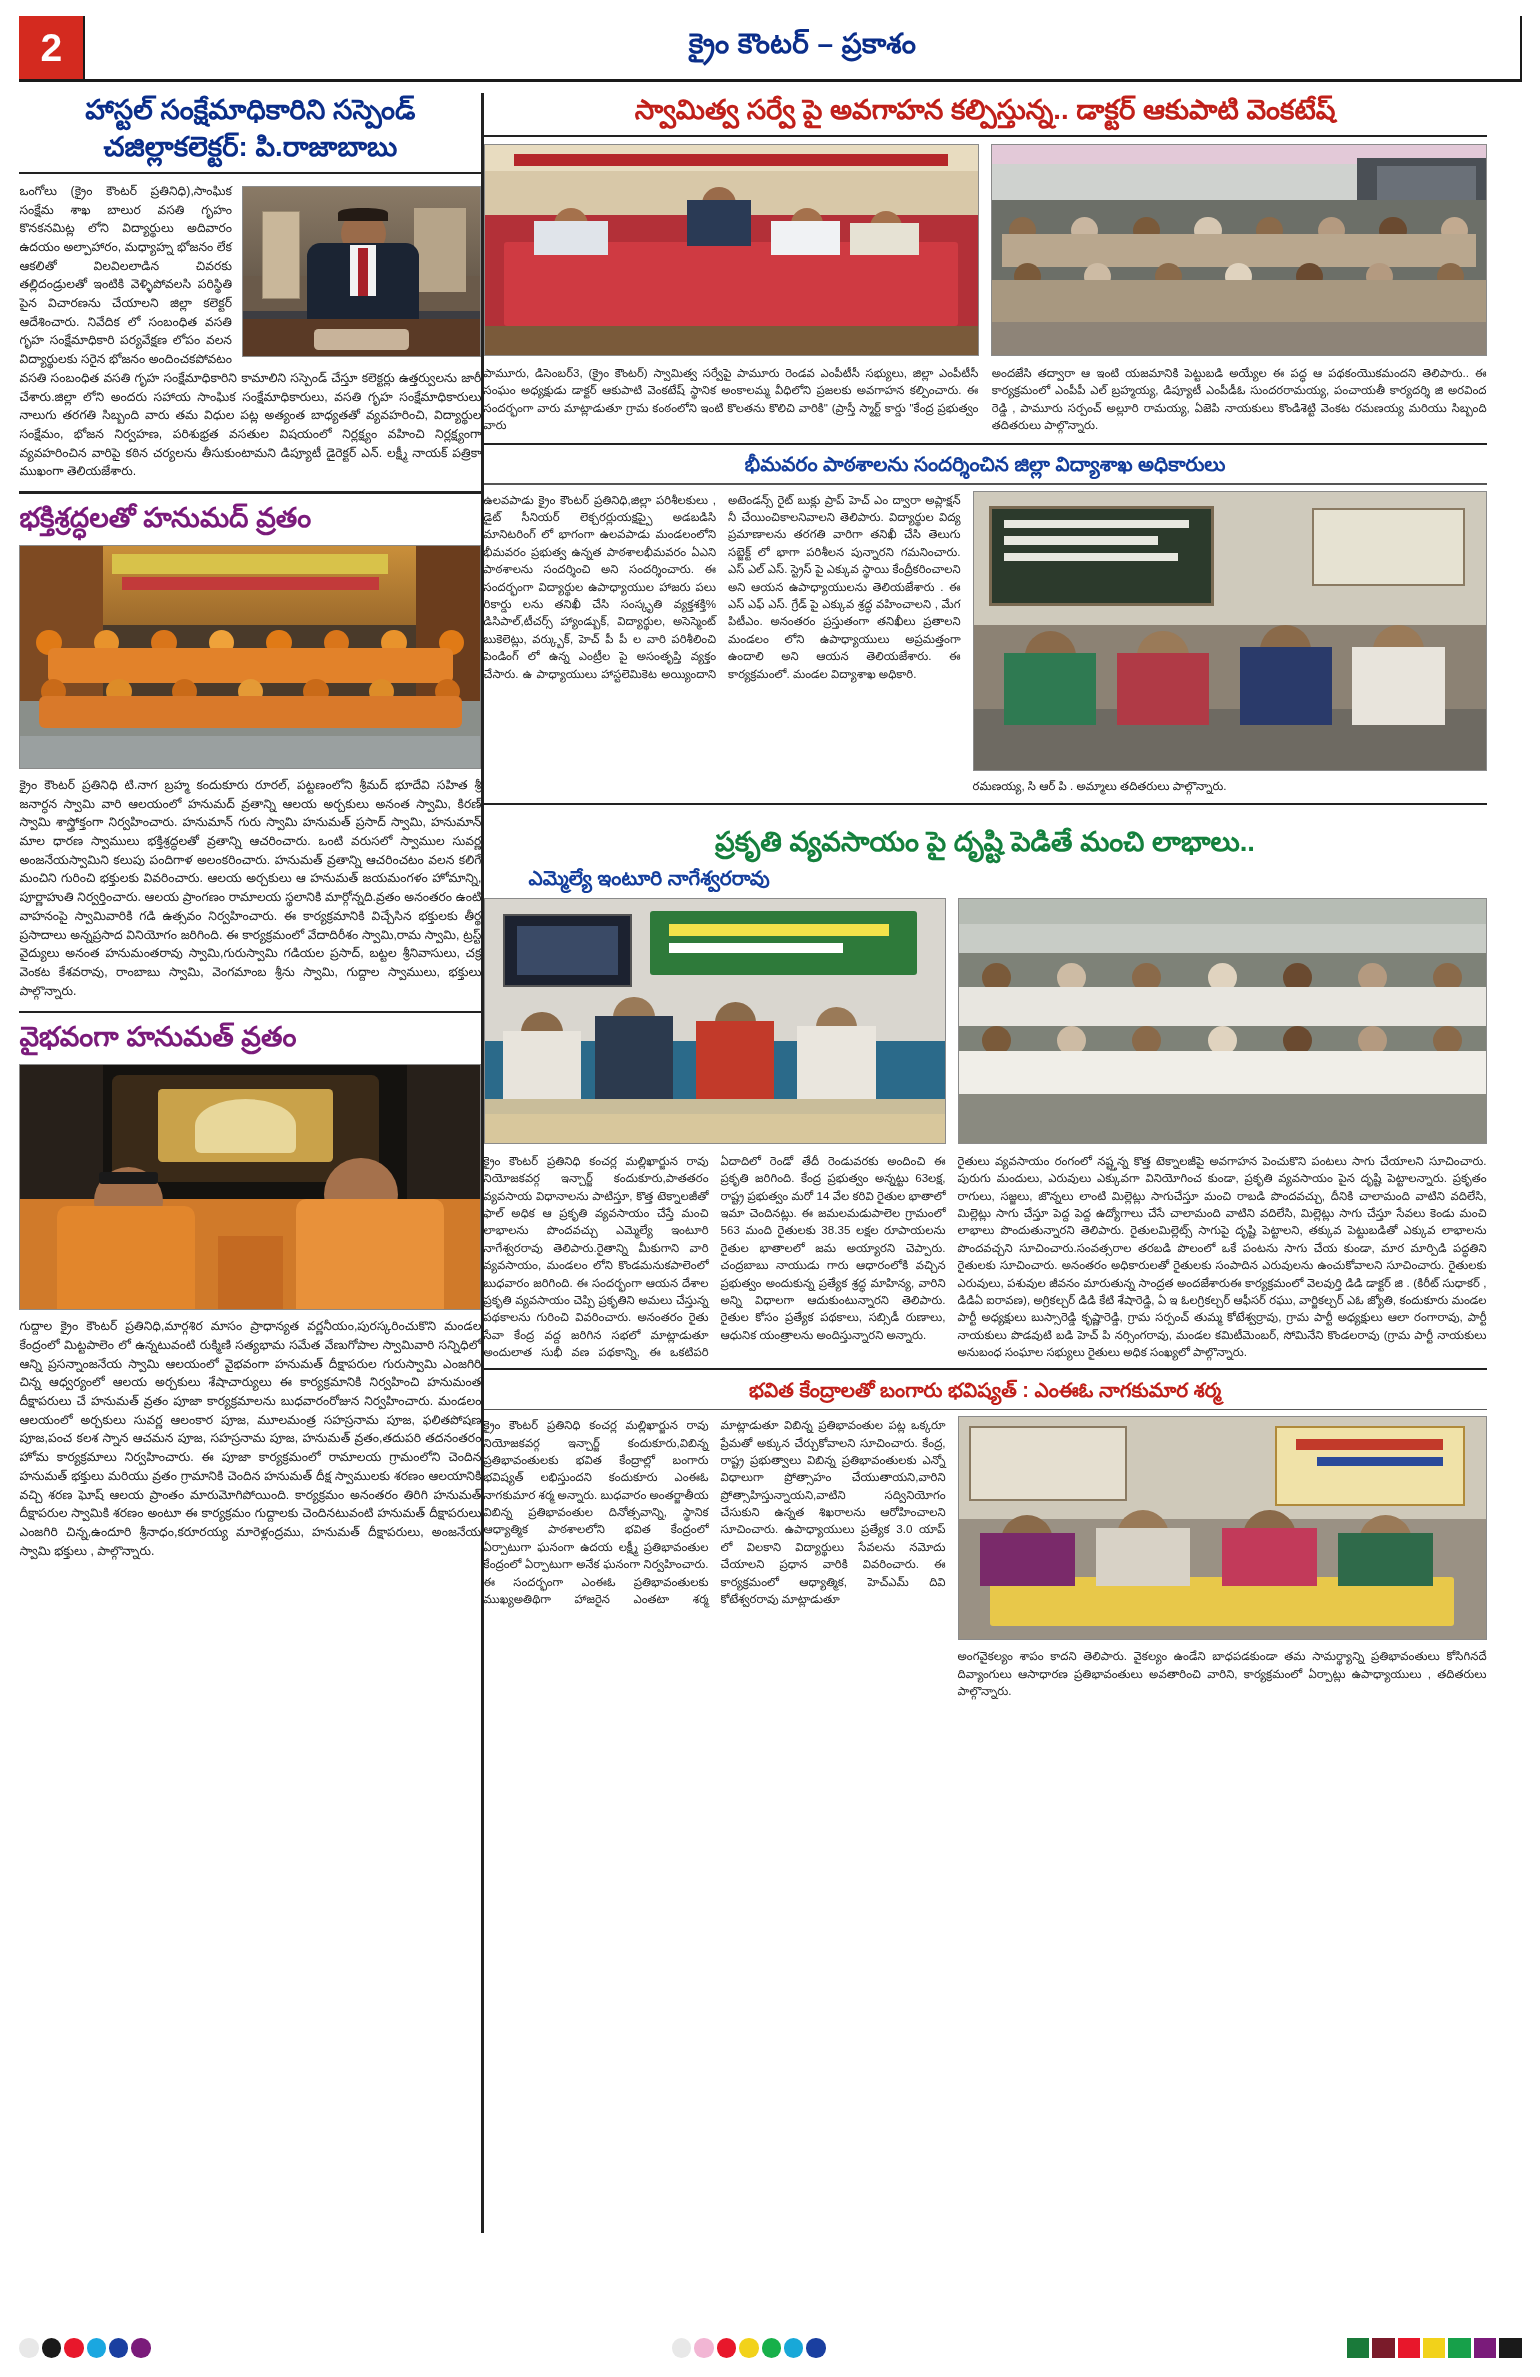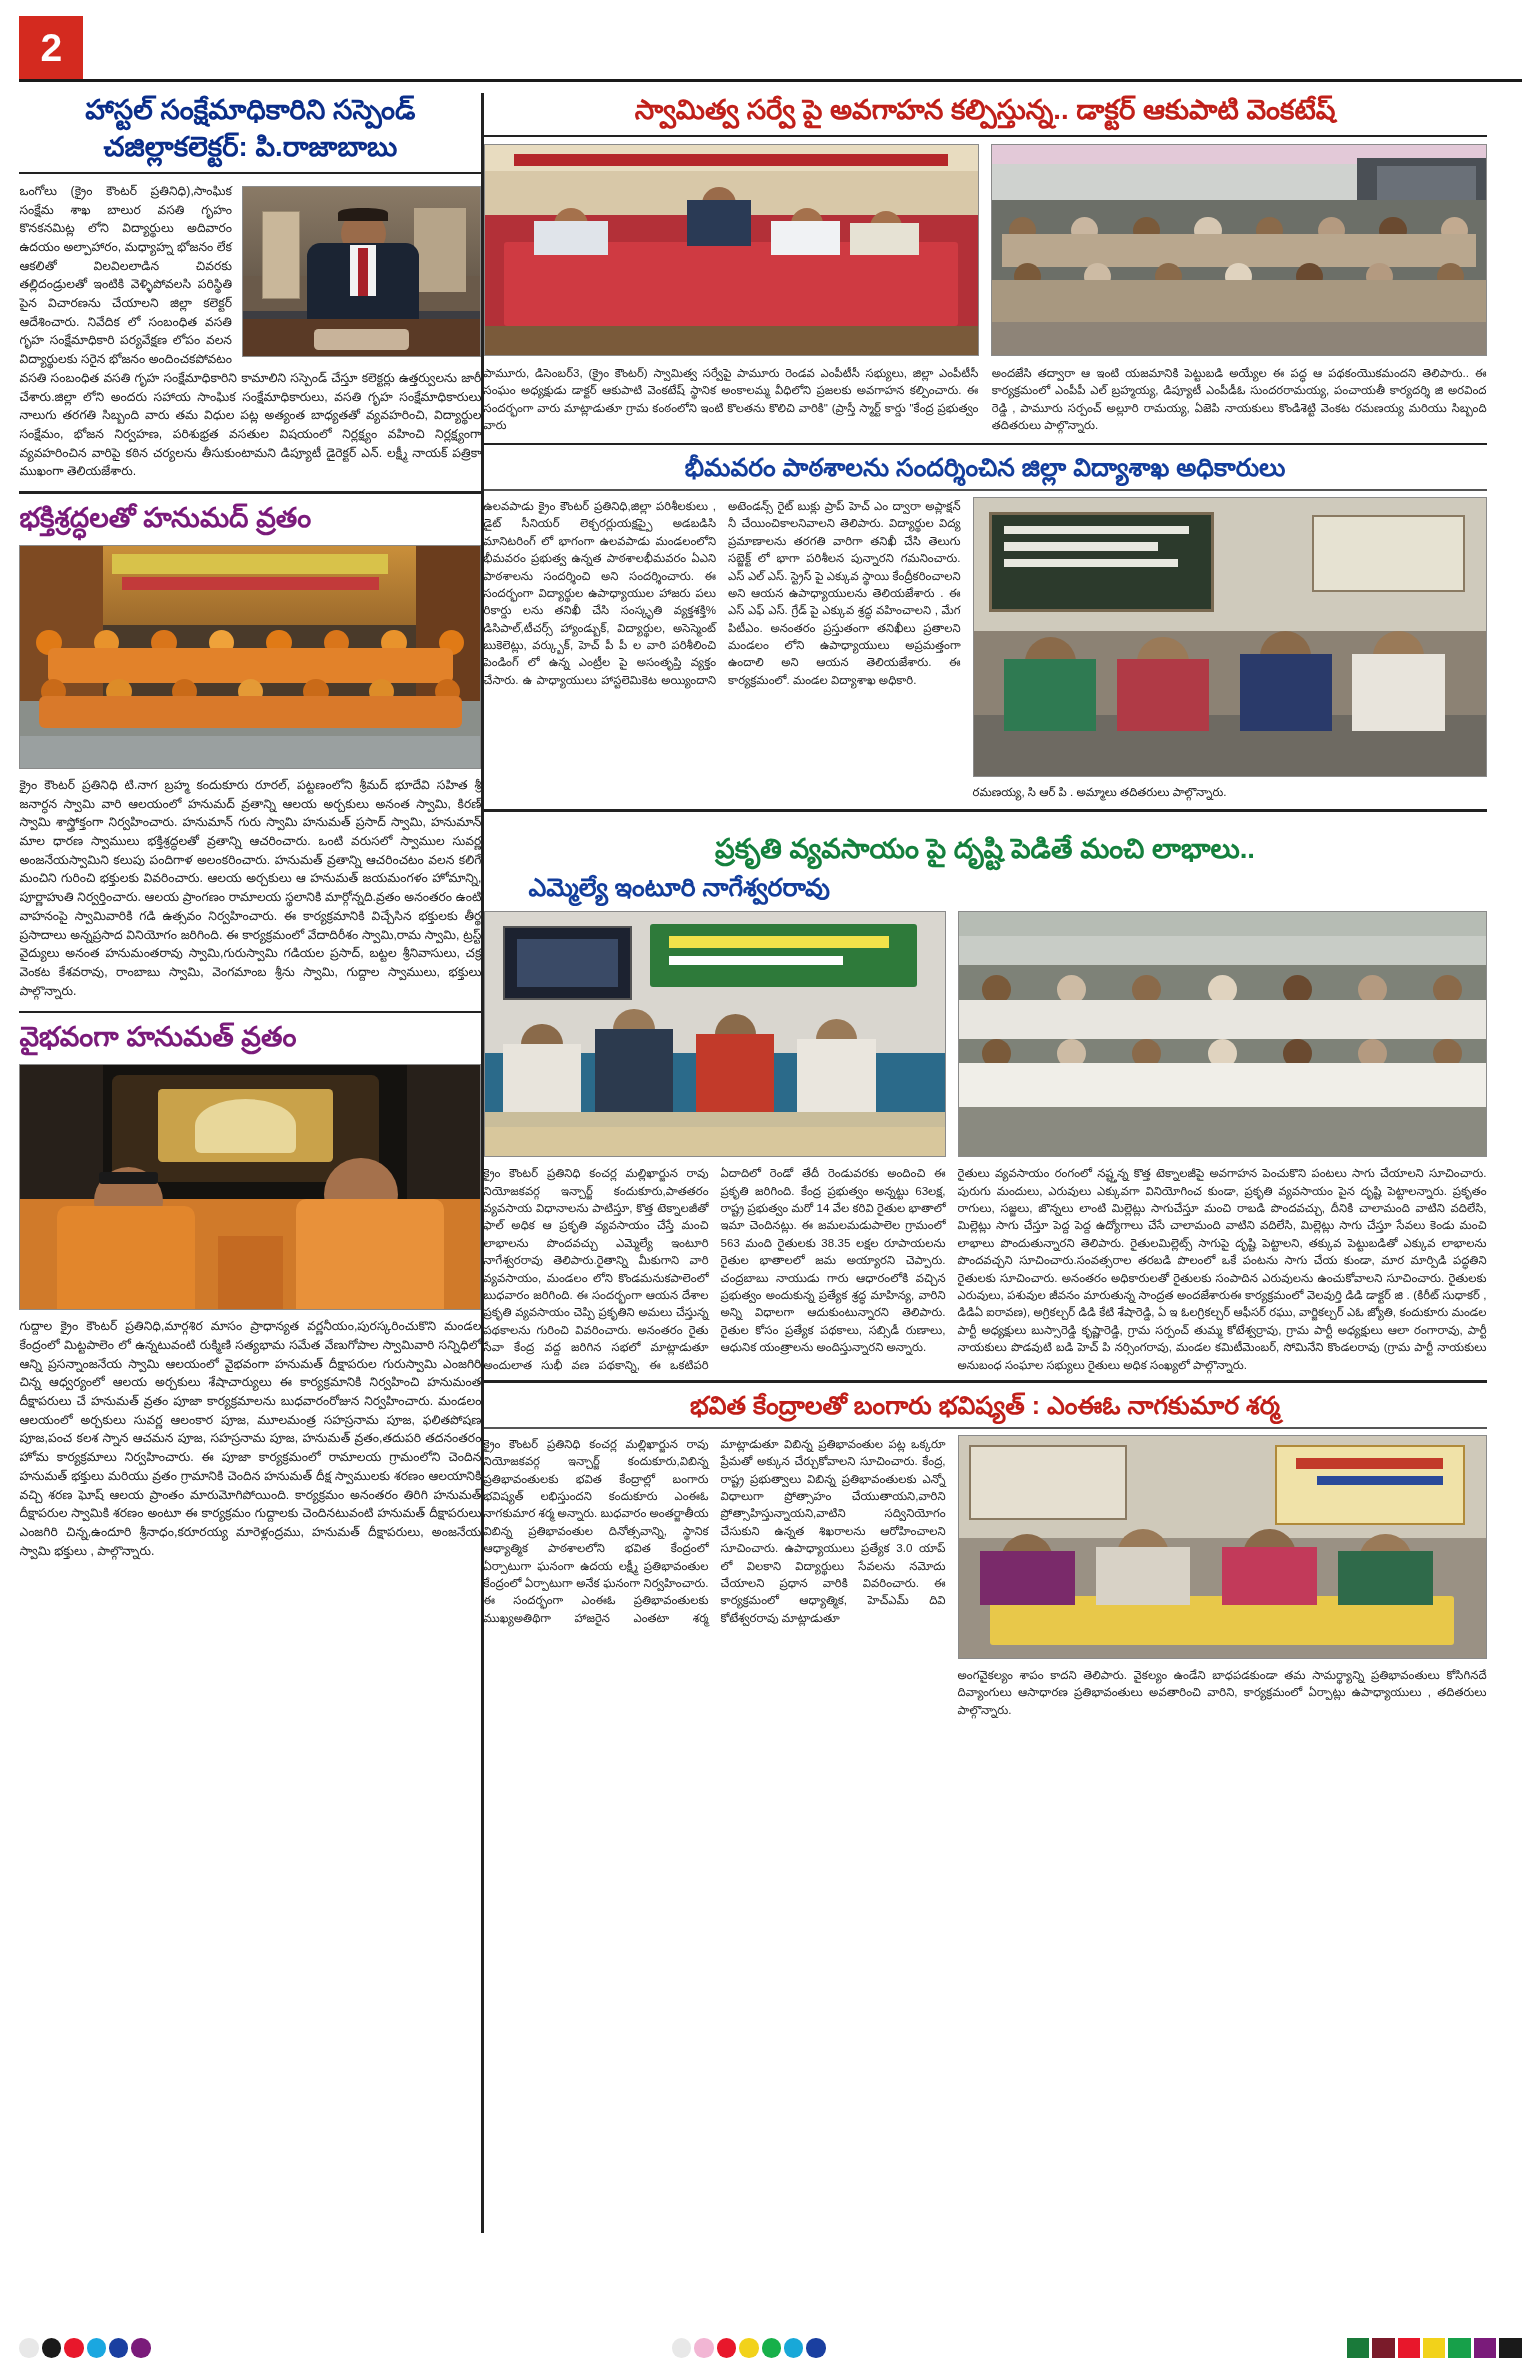--- a/index.html
+++ b/index.html
@@ -51,21 +51,21 @@
 
   
   .hl {
     color:#0b2e8a; font-weight:bold; text-align:center; line-height:1.25;
   }
   .hl-red { color:#c0201a; }
   .hl-purple { color:#7a1b7a; }
   .hl-green { color:#15803d;margin-top:20px; }
   .hl-blue2 { color:#143e9c; }
   .hl-xl { font-size:27.6px; }
-  .hl-lg { font-size:25px; }
+  .hl-lg { font-size:20px; }
 
   .rule { height:2.2px; background:#222; margin:7.5px 0; }
   .rule-thin { height:1.5px; background:#555; margin:6px 0; }
 
   
   .body-text {
     font-size:12.3px; line-height:1.52; text-align:justify;
     color:#1a1a1a; hyphens:auto;
   }
   .body-text.small { font-size:11.6px; line-height:1.5; }
@@ -92,20 +92,23 @@
   .sw { width:19.4px; height:19.4px; border-radius:50%; }
   .sw-sq { width:22.4px; height:19.4px; border-radius:0; }
 
   .portrait-wrap { float:right; width:239px; margin:4.5px 0 6px 10.4px; }
 </style>
 </head>
 <body>
 
 <div class="masthead">
   <div class="page-num-box">2</div>
+  <div class="masthead-mid">
+    <span>క్రైం కౌంటర్ – ప్రకాశం</span>
+  </div>
 </div>
 
 <div class="page">
 
   <div class="col-left">
 
     <div>
       <div class="hl hl-xl">హాస్టల్ సంక్షేమాధికారిని సస్పెండ్</div>
       <div class="hl hl-xl" style="margin-top:3px">చజిల్లాకలెక్టర్: పి.రాజాబాబు</div>
       <div class="rule"></div>

